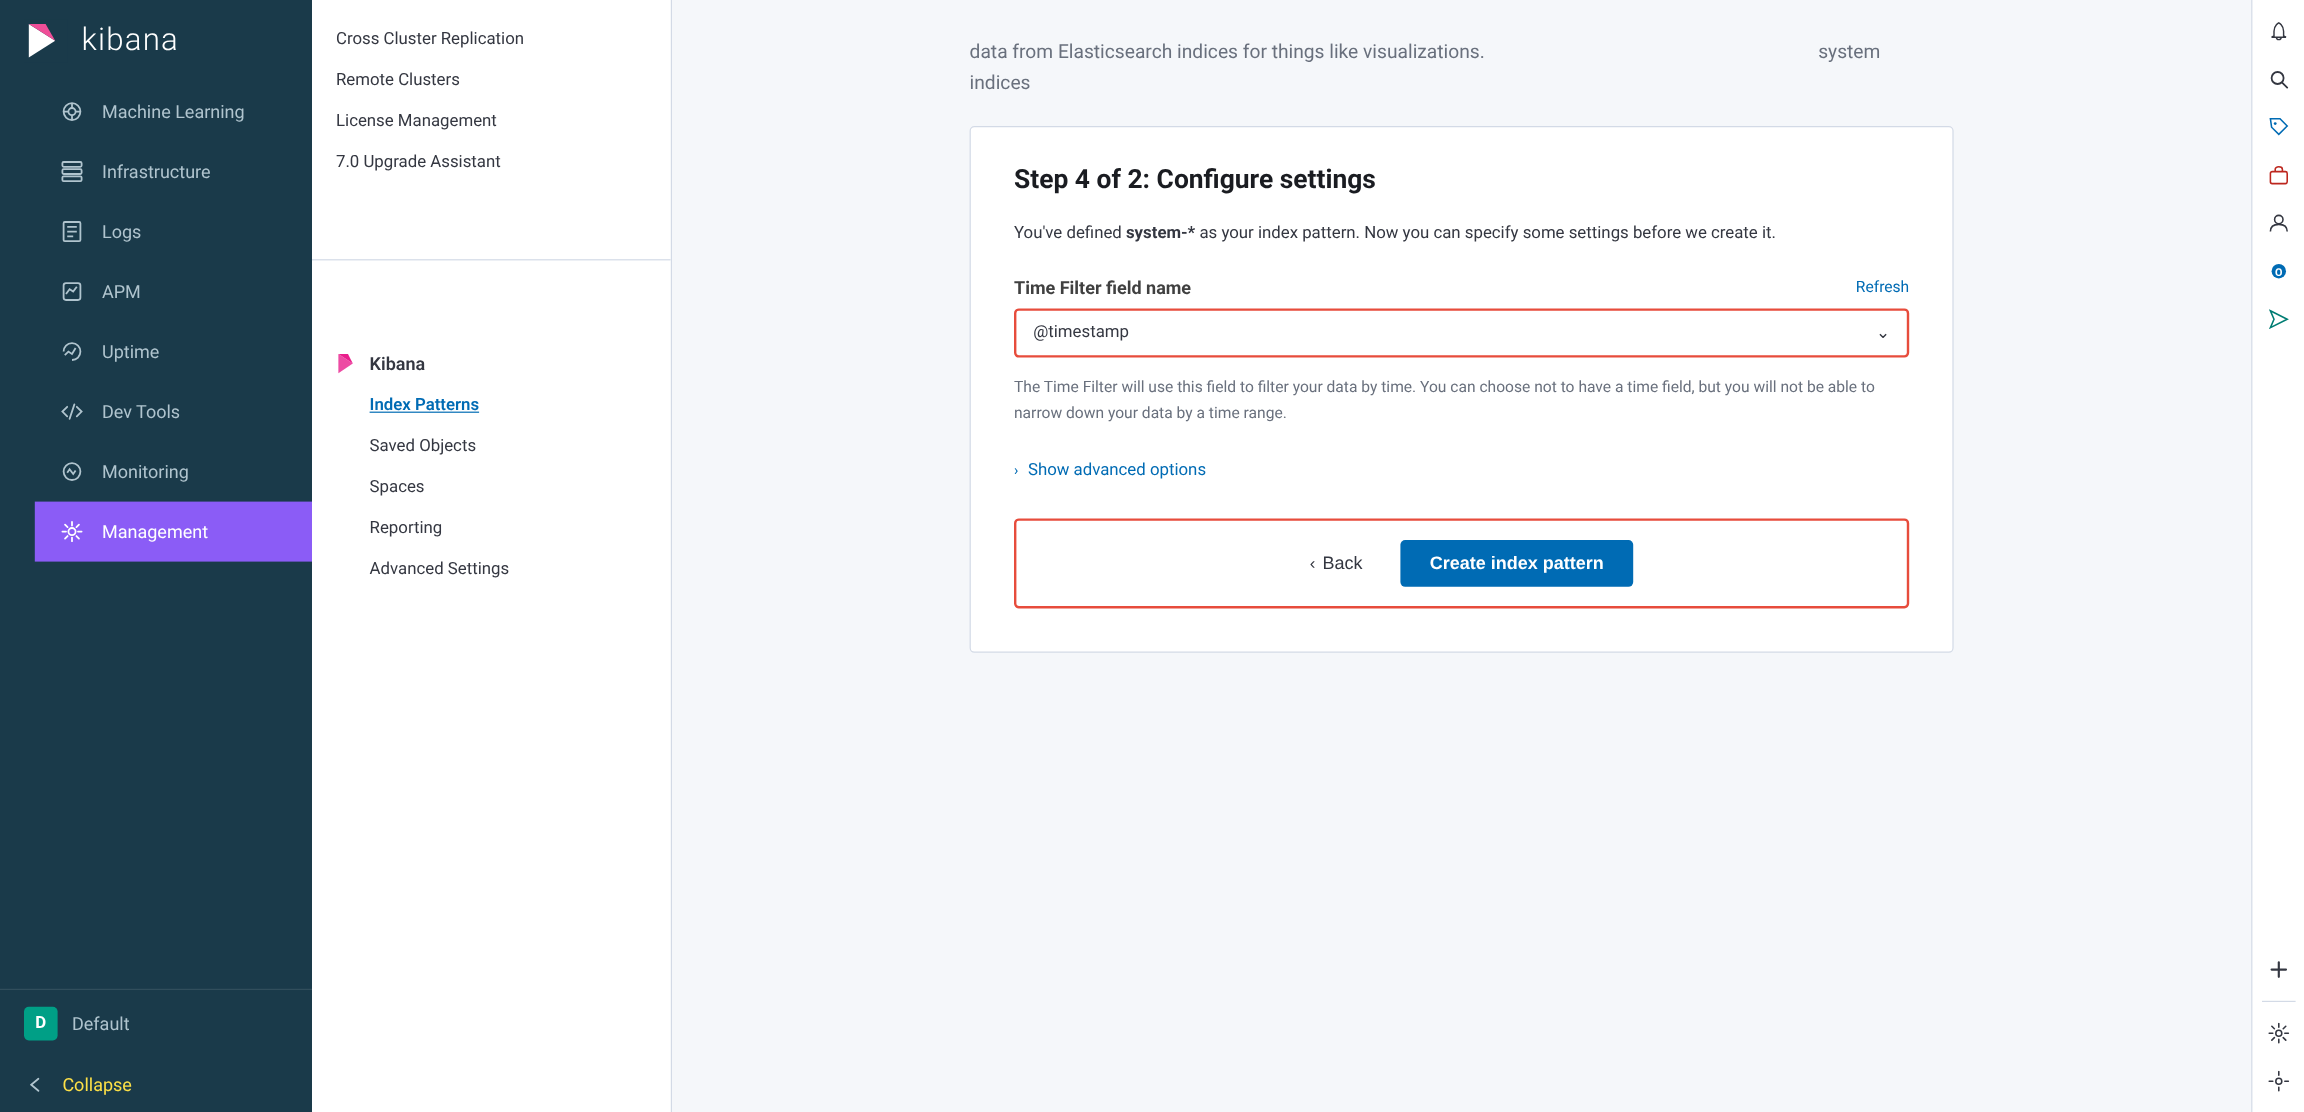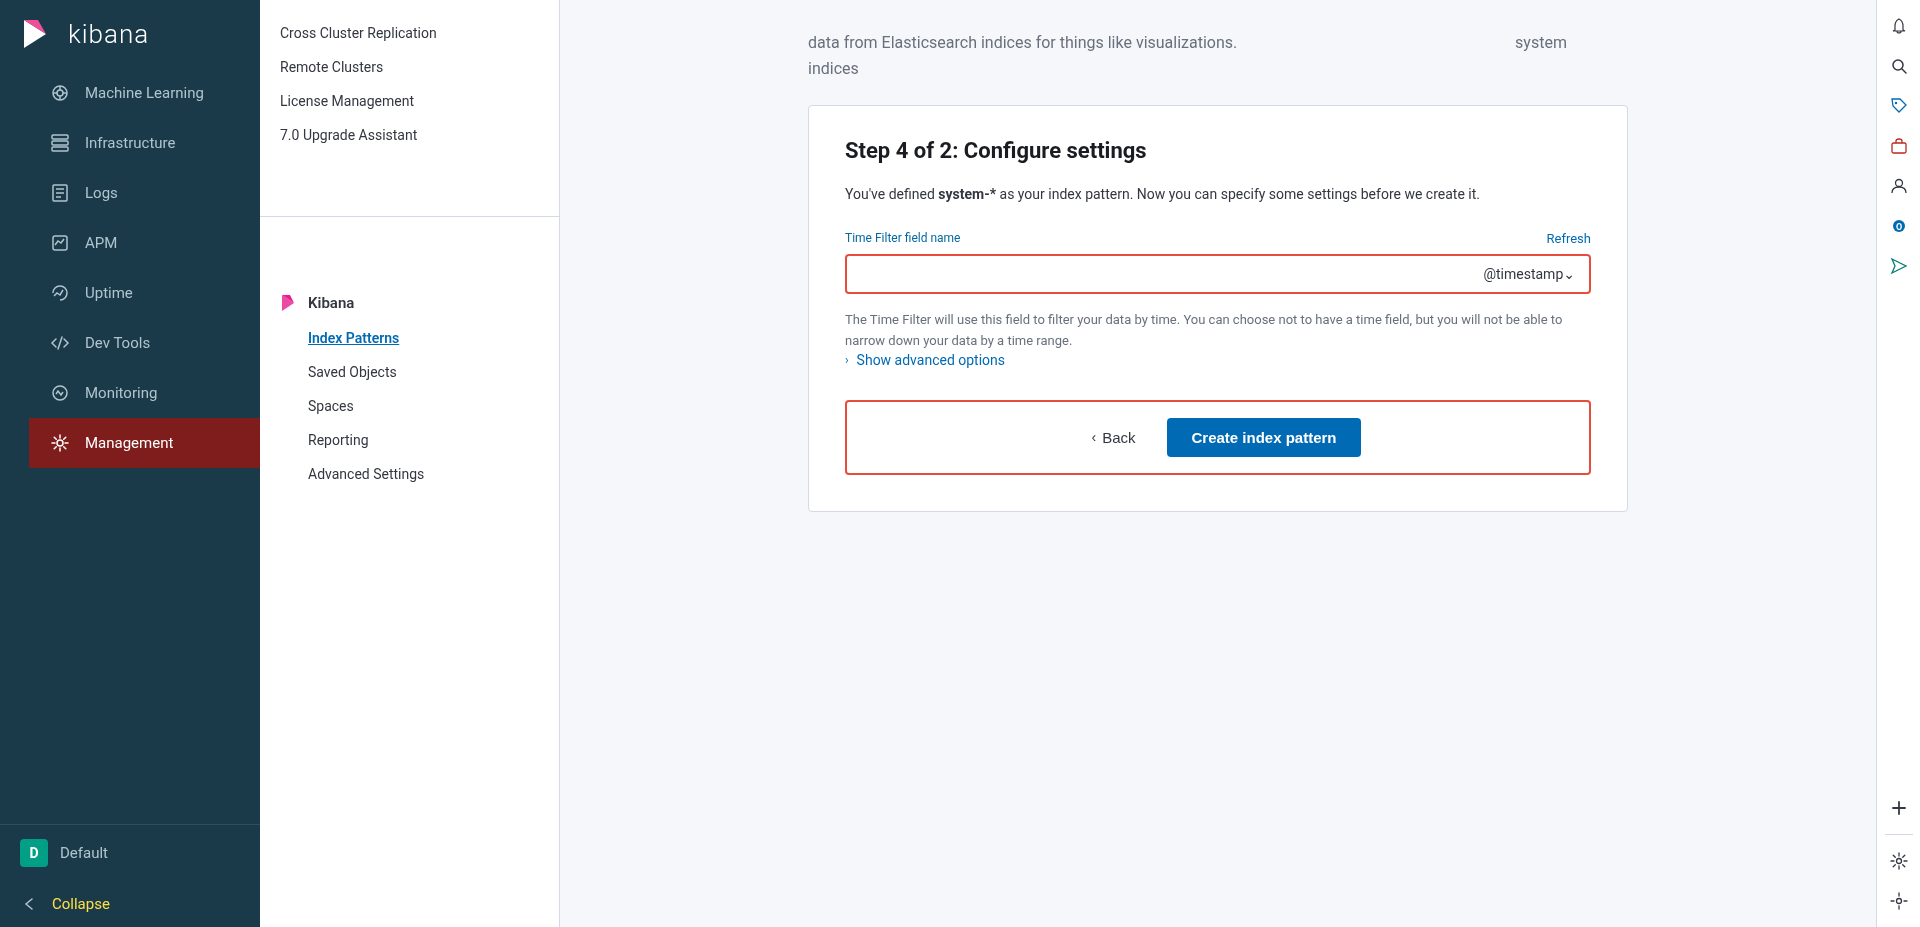--- a/index.html
+++ b/index.html
@@ -39,21 +39,21 @@
     .nav-item {
       display: flex;
       align-items: center;
       gap: 14px;
       padding: 14px 20px;
       cursor: pointer;
       color: #b0c4ce;
       font-size: 15px;
       transition: background 0.15s;
     }
-    .nav-item.active { background: #7f1d1d; color: #fff; }
+    .nav-item.active { background: #8b5cf6; color: #fff; }
     .nav-icon {
       width: 22px;
       height: 22px;
       display: flex;
       align-items: center;
       justify-content: center;
       flex-shrink: 0;
     }
     .nav-item-label { font-size: 15px; }
 
@@ -191,55 +191,56 @@
     .config-description strong {
       font-weight: 700;
     }
     .field-row {
       display: flex;
       justify-content: space-between;
       align-items: center;
       margin-bottom: 8px;
     }
     .field-label {
-      font-size: 12px;
-      font-weight: 400;
-      color: #0369a1;
+      font-size: 15px;
+      font-weight: 700;
+      color: #404040;
     }
     .field-refresh {
       font-size: 13px;
       color: #006bb4;
       cursor: pointer;
     }
     .select-wrapper {
       position: relative;
       border: 2px solid #e74c3c;
       border-radius: 4px;
       background: #fff;
       margin-bottom: 16px;
     }
     .select-inner {
       display: flex;
       align-items: center;
-      justify-content: flex-end;
+      justify-content: space-between;
       padding: 10px 14px;
       cursor: pointer;
     }
     .select-value {
       font-size: 14px;
       color: #343741;
     }
     .select-chevron {
       color: #343741;
       font-size: 14px;
     }
     .field-hint {
       font-size: 13px;
       color: #69707d;
       line-height: 1.6;
+      margin-bottom: 28px;
     }
     .show-advanced {
       display: flex;
       align-items: center;
       gap: 8px;
       color: #006bb4;
       font-size: 14px;
       cursor: pointer;
       margin-bottom: 32px;
     }

